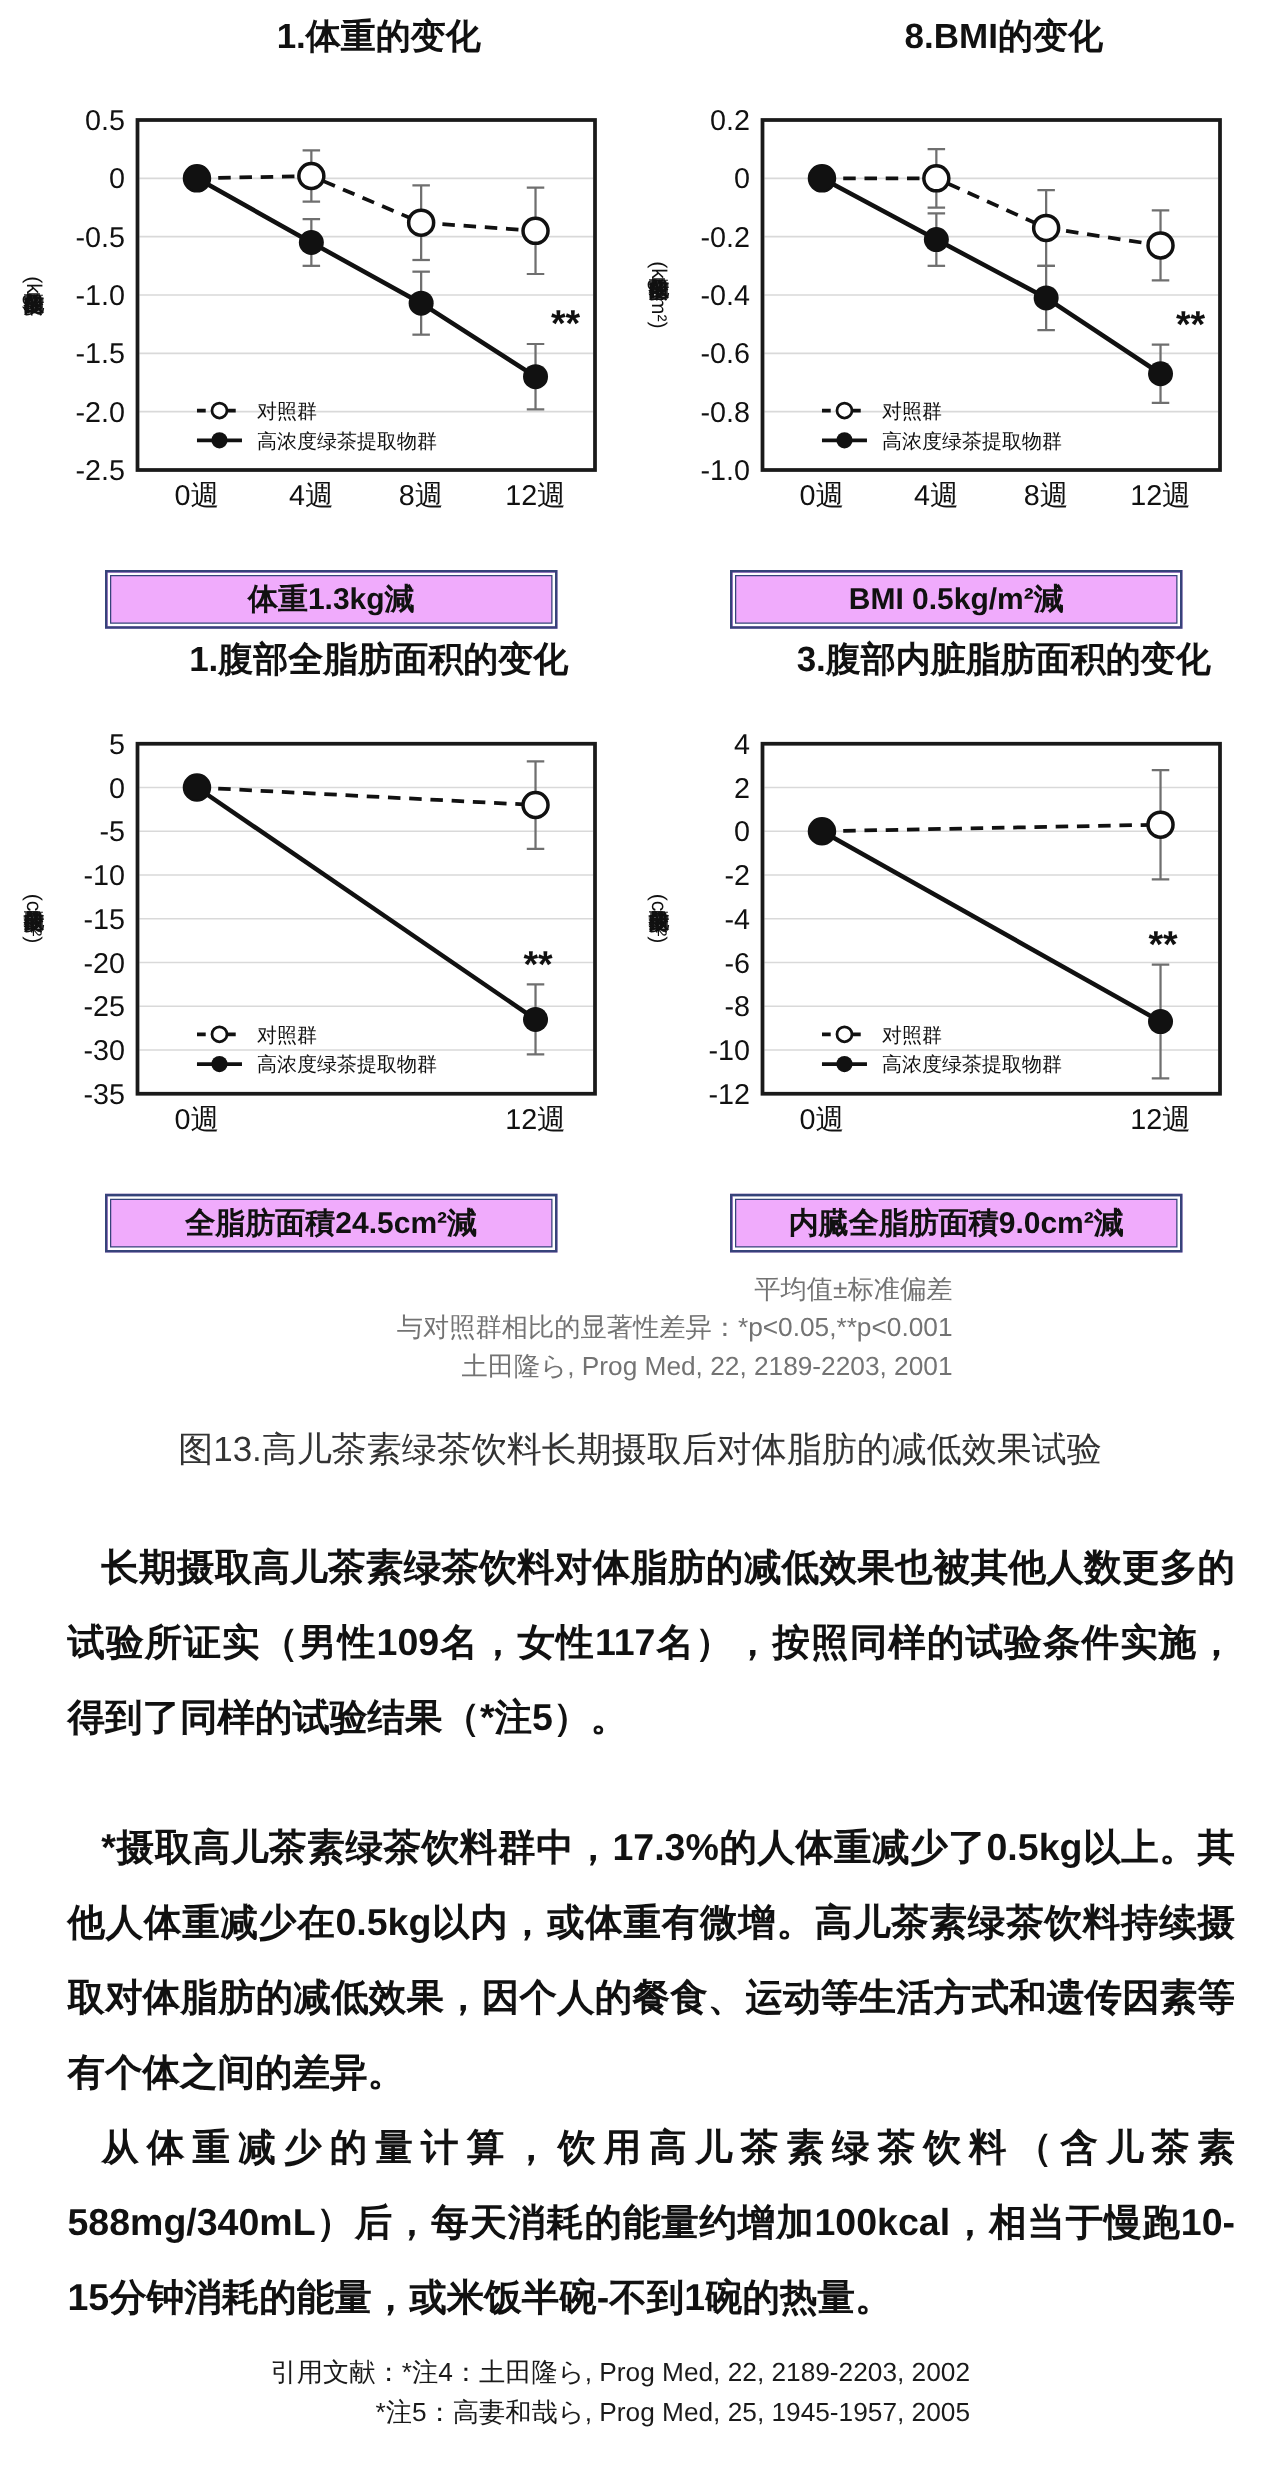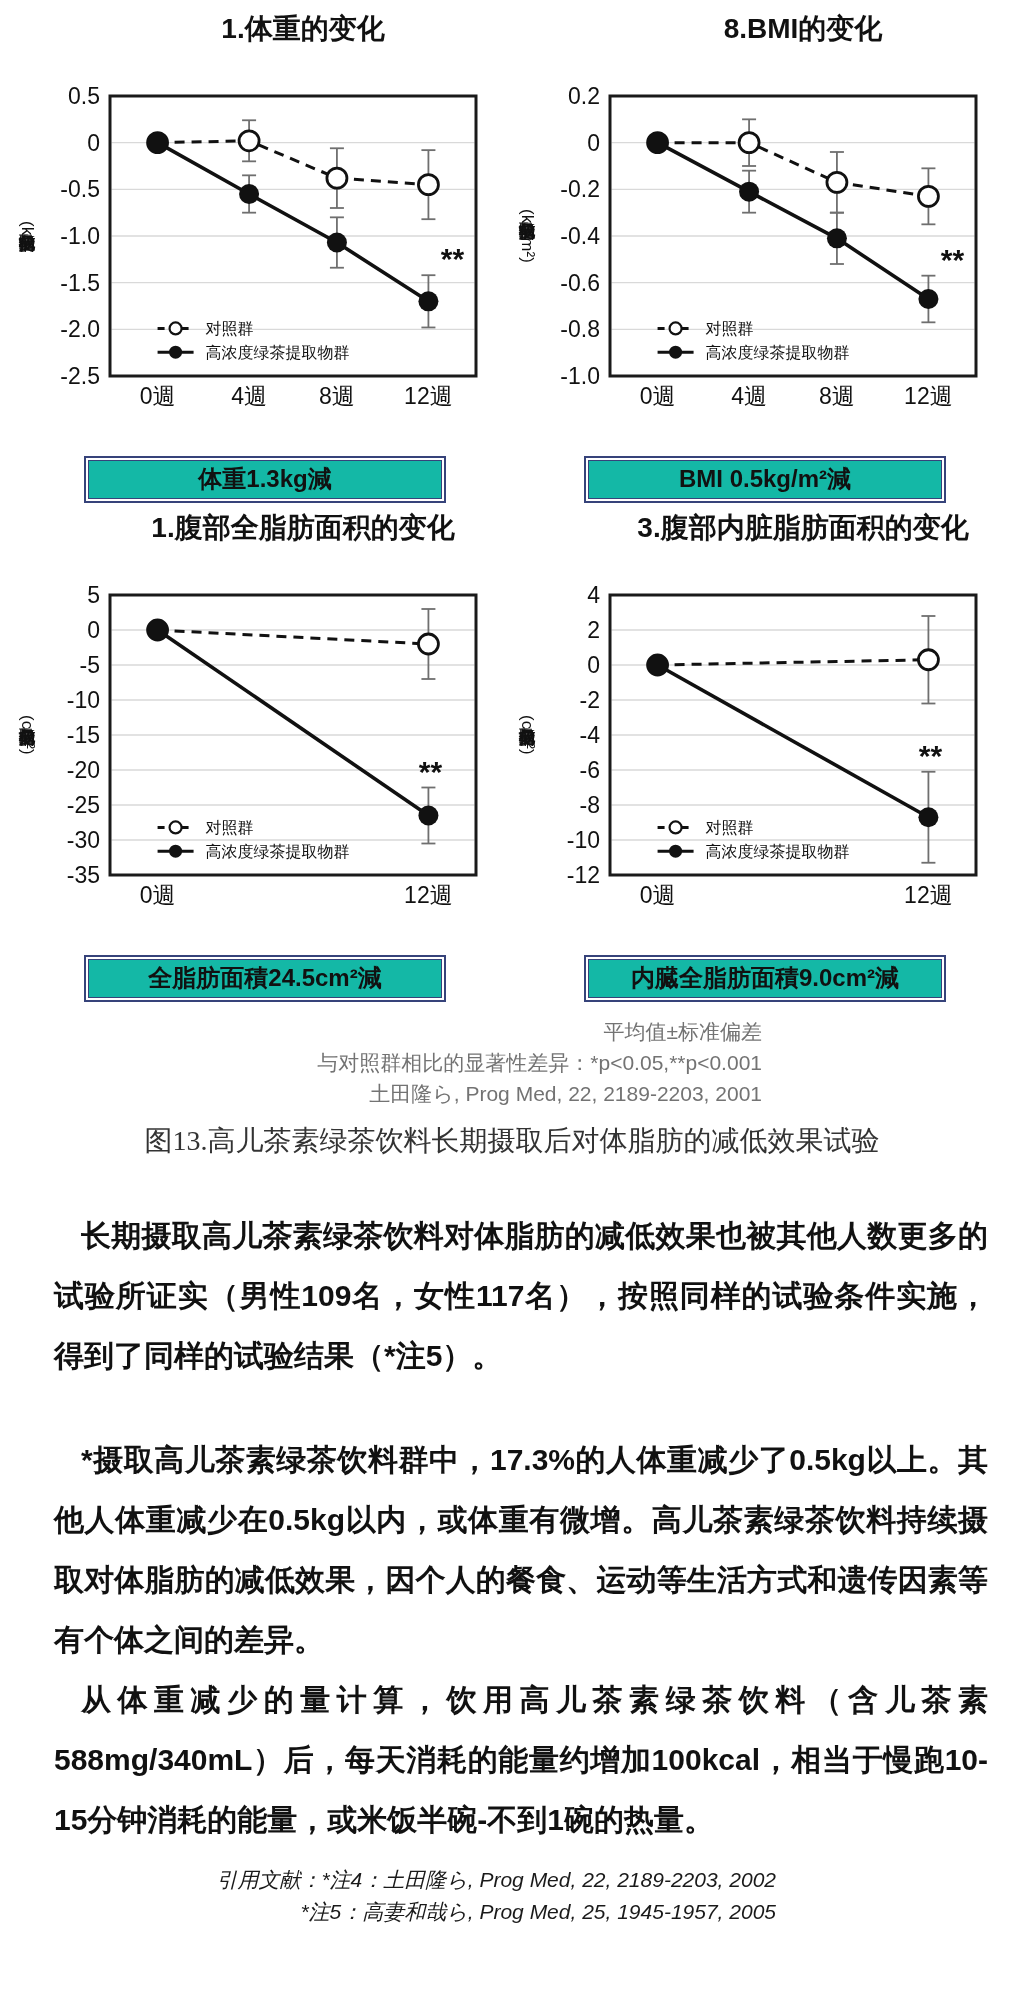--- a/index.html
+++ b/index.html
@@ -8,31 +8,31 @@
   .charts { display:grid; grid-template-columns:1fr 1fr; padding:8px 10px 0 14px; }
   .chart-block { display:flex; flex-direction:column; margin-bottom:4px;gap:36px; }
   .chart-title { font-size:28px; font-weight:bold; text-align:center; padding-left:78px; margin:2px 0 0 0; color:#111; }
   .chart-row { display:flex; }
   .y-label { width:26px; height:300px; display:flex; align-items:center; justify-content:center;
              writing-mode:vertical-rl; text-orientation:mixed; font-size:17px; margin-top:2px; color:#111; }
   svg.plot { display:block; }
   svg.plot text { font-family:"Liberation Sans","DejaVu Sans",sans-serif; }
   .summary-box { margin:4px 0 0 70px; width:362px; text-align:center; font-size:24px; font-weight:bold;
                  border:2px solid #36437a; box-shadow: inset 0 0 0 2px #ffffff, inset 0 0 0 3px #36437a;
-                 padding:5px 0 6px 0; box-sizing:border-box; white-space:nowrap; color:#111; background:#14b8a6; }
+                 padding:5px 0 6px 0; box-sizing:border-box; white-space:nowrap; color:#111; background:#f0abfc; }
 
   .fig-notes { margin:10px 262px 0 0; text-align:right; font-size:21px; line-height:1.48; color:#737373; }
-  .fig-caption { margin-top:13px; text-align:center; font-size:28px; color:#333;font-family:Liberation Serif, serif; }
+  .fig-caption { margin-top:32px; text-align:center; font-size:28px; color:#333; }
 
   .body-text { margin:46px 36px 0 54px; font-size:30px; line-height:60px; font-weight:600;
                text-align:justify; color:#111; }
   .body-text p { margin:0; text-indent:0.9em; }
   .body-text p.gap-after { margin-bottom:44px; }
 
-  .citations { margin:14px 248px 24px 0; text-align:right; font-size:21px; line-height:1.5; color:#1a1a1a;font-style:italic; }
+  .citations { margin:14px 248px 24px 0; text-align:right; font-size:21px; line-height:1.5; color:#1a1a1a; }
 </style>
 </head>
 <body>
 
 <div class="page">
 
   <section>
     <div class="charts">
 
       <div class="chart-block">

